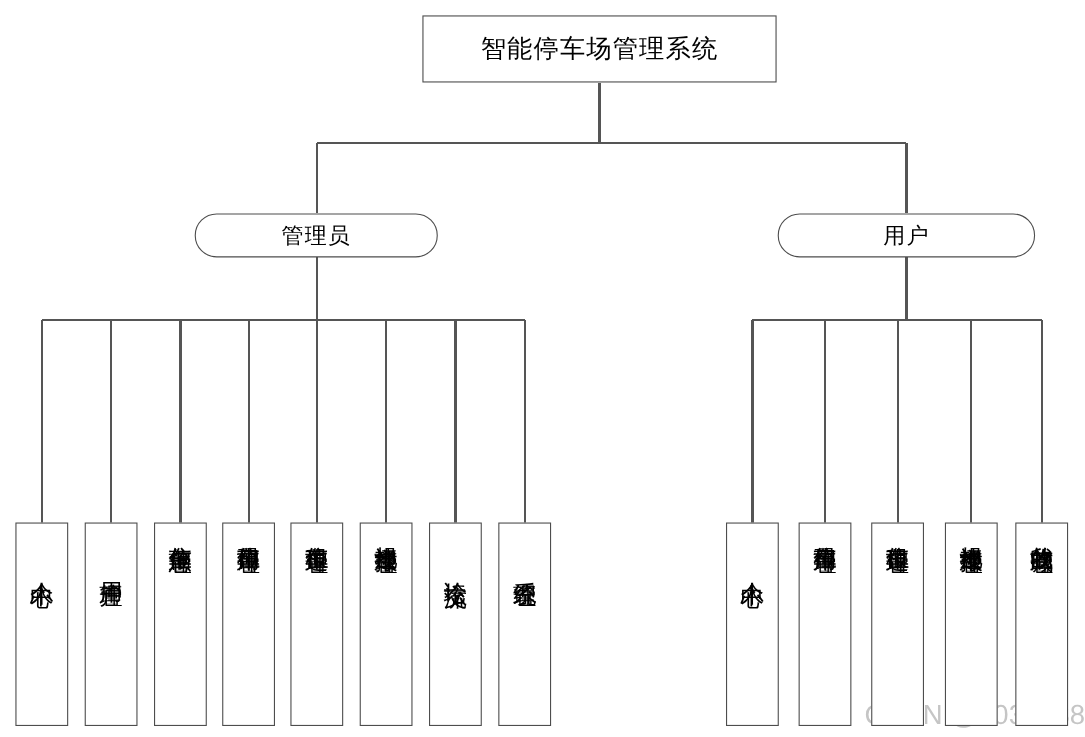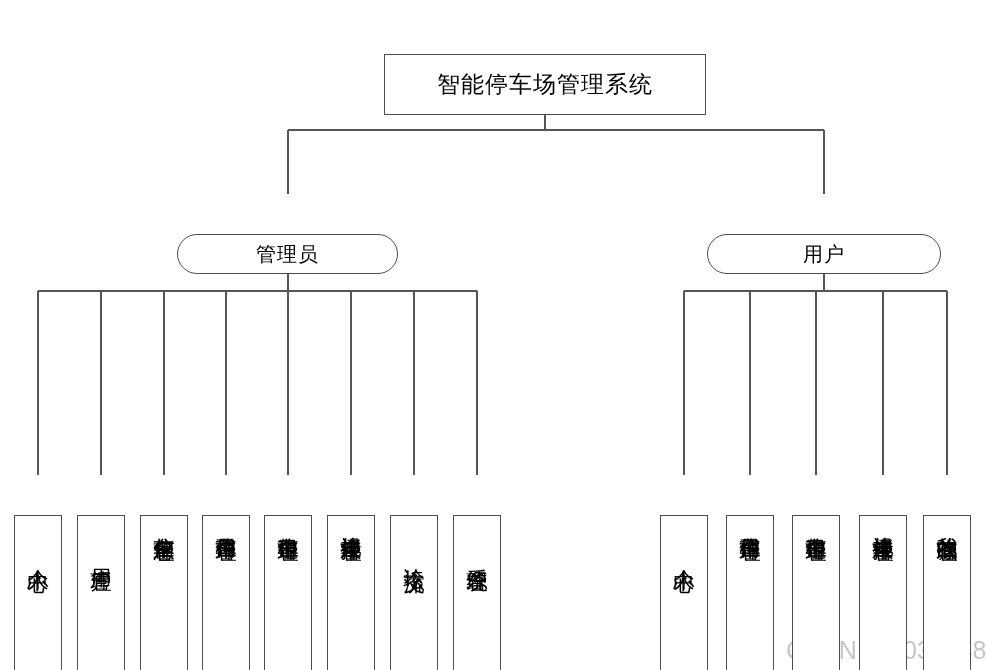--- a/index.html
+++ b/index.html
@@ -27,21 +27,20 @@
   .node {
     position: absolute;
     box-sizing: border-box;
     border: 1px solid #4d4d4d;
     background: #ffffff;
     display: flex;
     align-items: center;
     justify-content: center;
     color: #000000;
     z-index: 2;
-    margin-top: 40px;
   }
   .node-root {
     left: 384px;
     top: 14px;
     width: 322px;
     height: 61px;
     font-size: 23px;
     letter-spacing: 1px;
   }
   .node-l2 {

